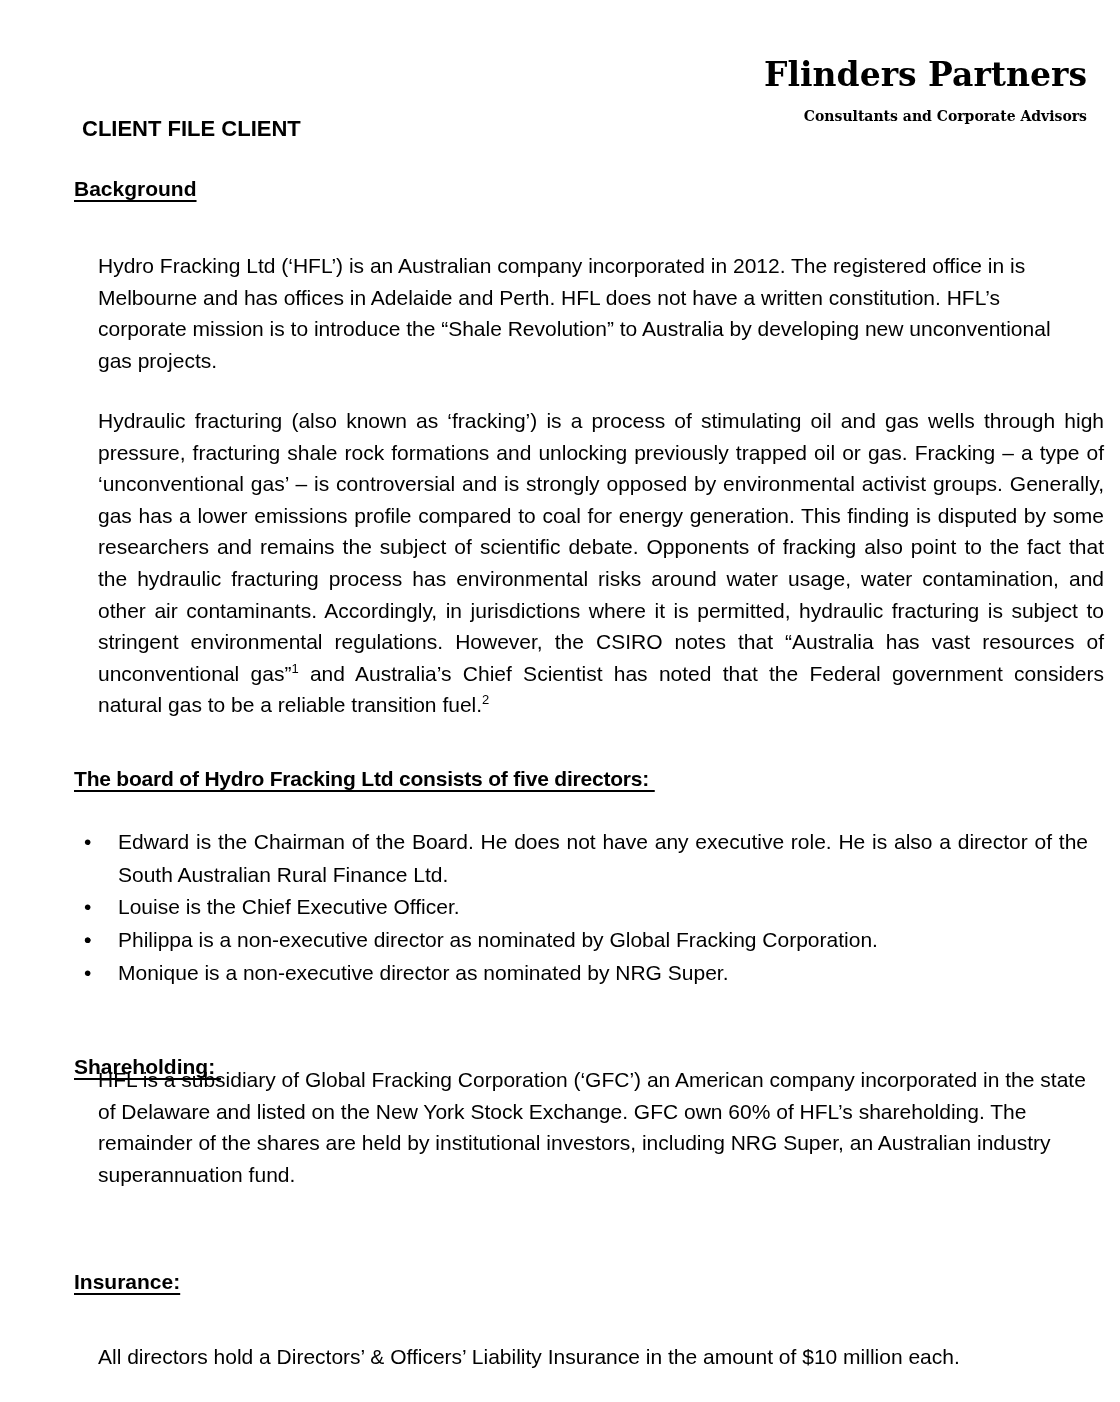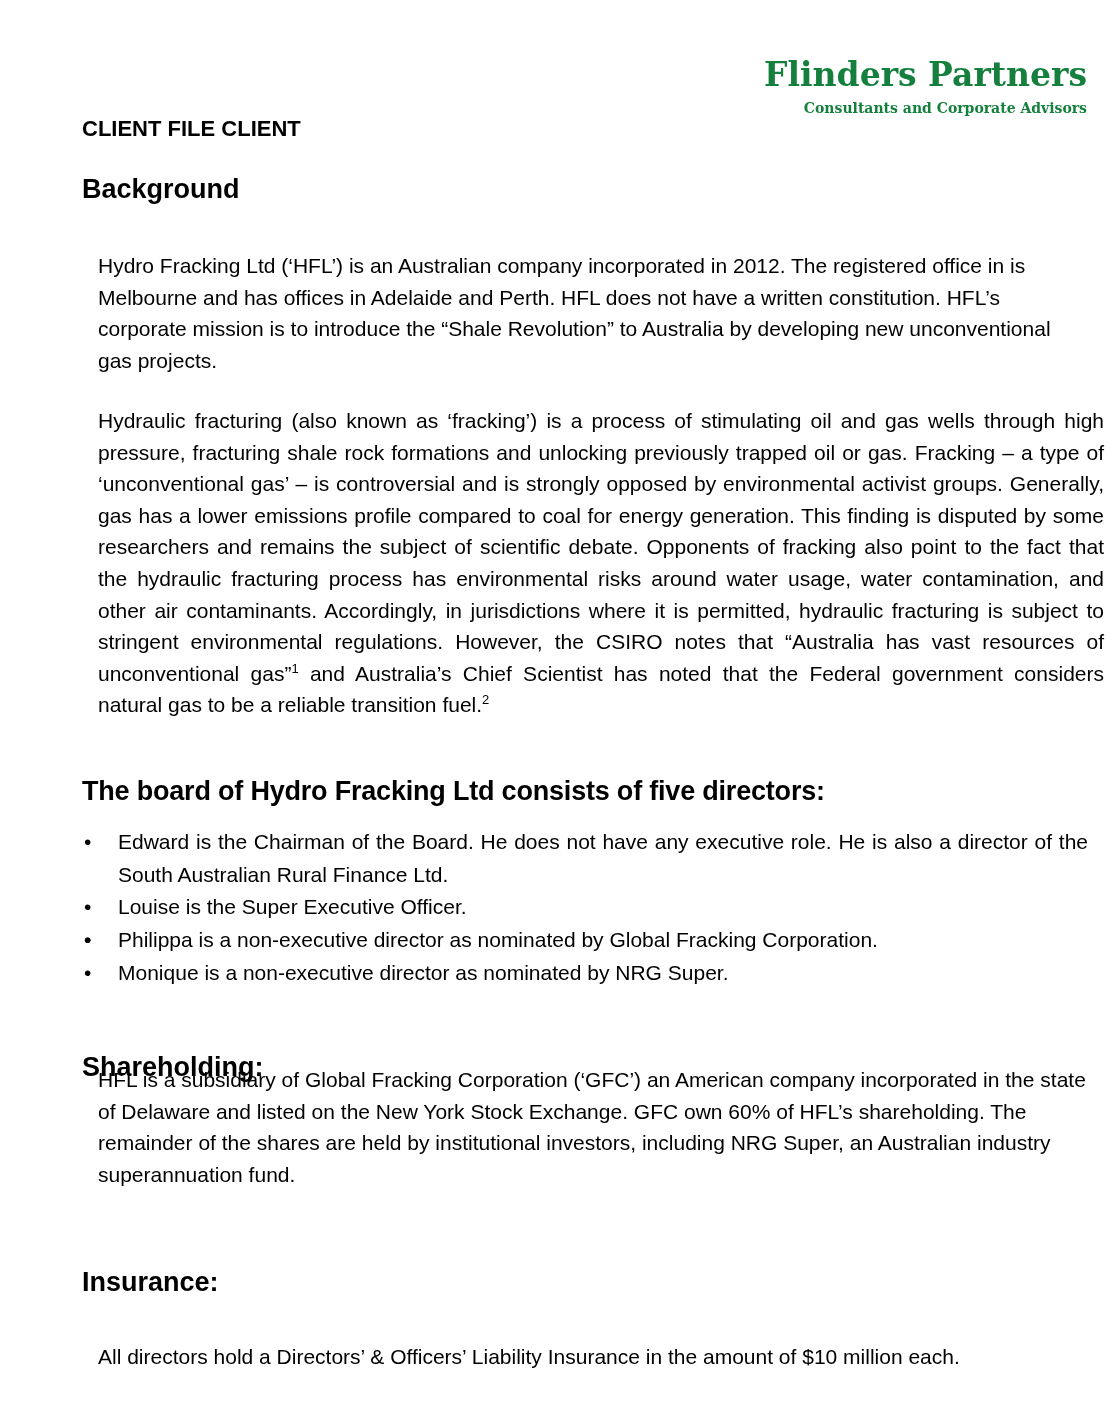--- a/index.html
+++ b/index.html
@@ -1,31 +1,31 @@
 <!DOCTYPE html>
 <html><head>
   <meta charset="utf-8">
   <style>
     html, body { margin: 0; padding: 0; background: #ffffff; }
     body { width: 1120px; height: 1402px; position: relative; overflow: hidden; color: #000; }
     .page { position: absolute; left: 0; top: 0; width: 1120px; height: 1402px; }
-    .logo { position: absolute; right: 33px; top: 56px; text-align: right; font-family: "DejaVu Serif", "Liberation Serif", serif; color: #15803d; font-weight: bold; }
+    .logo { position: absolute; right: 33px; top: 56px; text-align: right; font-family: "DejaVu Serif", "Liberation Serif", serif; color: #000000; font-weight: bold; }
     .logo-title { font-size: 33px; line-height: 38px; letter-spacing: 0px; }
-    .logo-sub { font-size: 14px; line-height: 16px; margin-top: 6px; }
+    .logo-sub { font-size: 14px; line-height: 16px; margin-top: 14px; }
     .txt { font-family: "Liberation Sans", sans-serif; font-size: 21px; }
     .doc-title { position: absolute; left: 82px; top: 116px; font-weight: bold; font-size: 22px; line-height: 26px; }
-    .heading { position: absolute; left: 82px; font-weight: bold; text-underline-offset: 4px; text-decoration-thickness: 2px; font-size: 27px; line-height: 26px; white-space: pre; }
+    .heading { position: absolute; left: 74px; font-weight: bold; text-decoration: underline; text-underline-offset: 4px; text-decoration-thickness: 2px; font-size: 21px; line-height: 26px; white-space: pre; }
     .para { position: absolute; left: 82px; line-height: 31.6px; margin: 16px; }
     .para.left { width: 960px; }
     .para.just { width: 1006px; text-align: justify; text-align-last: left; }
     sup { font-size: 13px; line-height: 0; vertical-align: super; }
     .list { position: absolute; left: 82px; top: 826px; width: 1006px; margin: 0; padding: 0; list-style: none; }
     .list li { position: relative; padding-left: 36px; line-height: 32.7px; text-align: justify; text-align-last: left; }
     .list li .bullet { position: absolute; left: 2px; top: 0; }
-    .condensed { letter-spacing: -0.2px; margin-top: 12px; }
+    .condensed { letter-spacing: -0.2px; }
   </style>
 </head>
 <body>
 
 <div class="page">
 
   <div class="logo">
     <div class="logo-title">Flinders Partners</div>
     <div class="logo-sub">Consultants and Corporate Advisors</div>
   </div>
@@ -35,21 +35,21 @@
   <div class="txt heading" style="top:176px;">Background</div>
 
   <p class="txt para left" style="top:234px;">Hydro Fracking Ltd (‘HFL’) is an Australian company incorporated in 2012. The registered office in is Melbourne and has offices in Adelaide and Perth. HFL does not have a written constitution. HFL’s corporate mission is to introduce the “Shale Revolution” to Australia by developing new unconventional gas projects.</p>
 
   <p class="txt para just" style="top:389px;"><span>Hydraulic fracturing (also known as ‘fracking’) is a process of stimulating oil and gas wells through high pressure, fracturing shale rock formations and unlocking previously trapped oil or gas. Fracking – a type of ‘unconventional gas’ – is controversial and is strongly opposed by environmental activist groups. Generally, gas has a lower emissions profile compared to coal for energy generation. This finding is disputed by some researchers and remains the subject of scientific debate. Opponents of fracking also point to the fact that the hydraulic fracturing process has environmental risks around water usage, water contamination, and other air contaminants. Accordingly, in jurisdictions where it is permitted, hydraulic fracturing is subject to stringent environmental regulations. However, the CSIRO notes that “Australia has vast resources of unconventional gas”</span><sup>1</sup><span> and Australia’s Chief Scientist has noted that the Federal government considers natural gas to be a reliable transition fuel.</span><sup>2</sup></p>
 
   <div class="txt heading condensed" style="top:766px;">The board of Hydro Fracking Ltd consists of five directors: </div>
 
   <ul class="txt list">
     <li><span class="bullet">•</span><span>Edward is the Chairman of the Board. He does not have any executive role. He is also a director of the South Australian Rural Finance Ltd.</span></li>
-    <li><span class="bullet">•</span><span>Louise is the Super Executive Officer.</span></li>
+    <li><span class="bullet">•</span><span>Louise is the Chief Executive Officer.</span></li>
     <li><span class="bullet">•</span></li>
     <li><span class="bullet">•</span><span>Philippa is a non-executive director as nominated by Global Fracking Corporation.</span></li>
     <li><span class="bullet">•</span><span>Monique is a non-executive director as nominated by NRG Super.</span></li>
   </ul>
 
   <div class="txt heading" style="top:1054px;">Shareholding: </div>
 
   <p class="txt para left" style="top:1048px; width:1000px;">HFL is a subsidiary of Global Fracking Corporation (‘GFC’) an American company incorporated in the state of Delaware and listed on the New York Stock Exchange. GFC own 60% of HFL’s shareholding. The remainder of the shares are held by institutional investors, including NRG Super, an Australian industry superannuation fund.</p>
 
   <div class="txt heading" style="top:1269px;">Insurance:</div>

